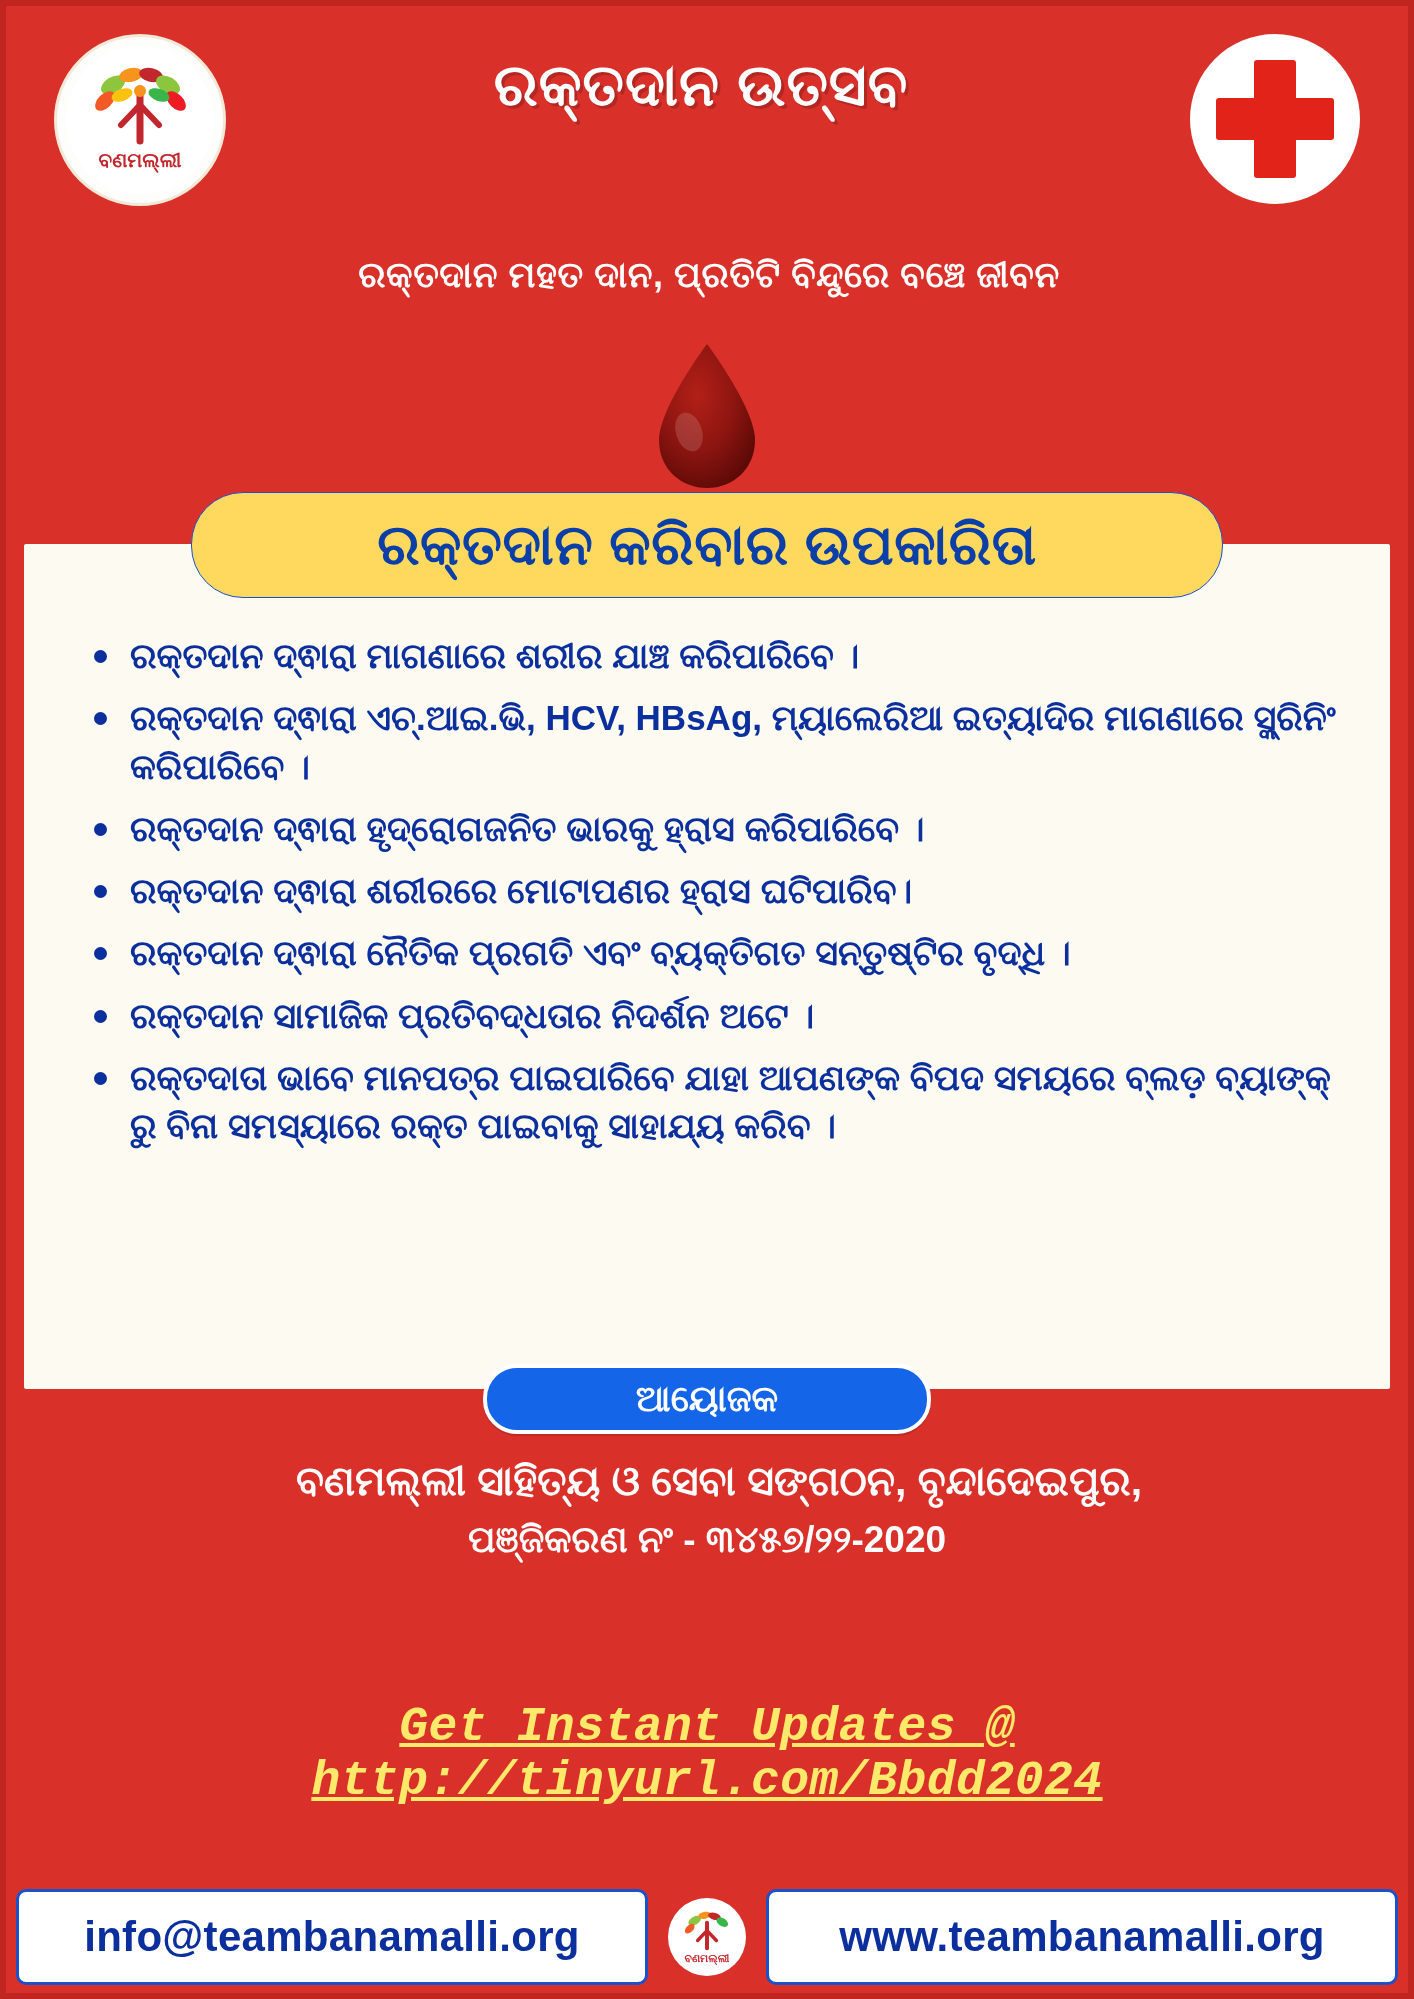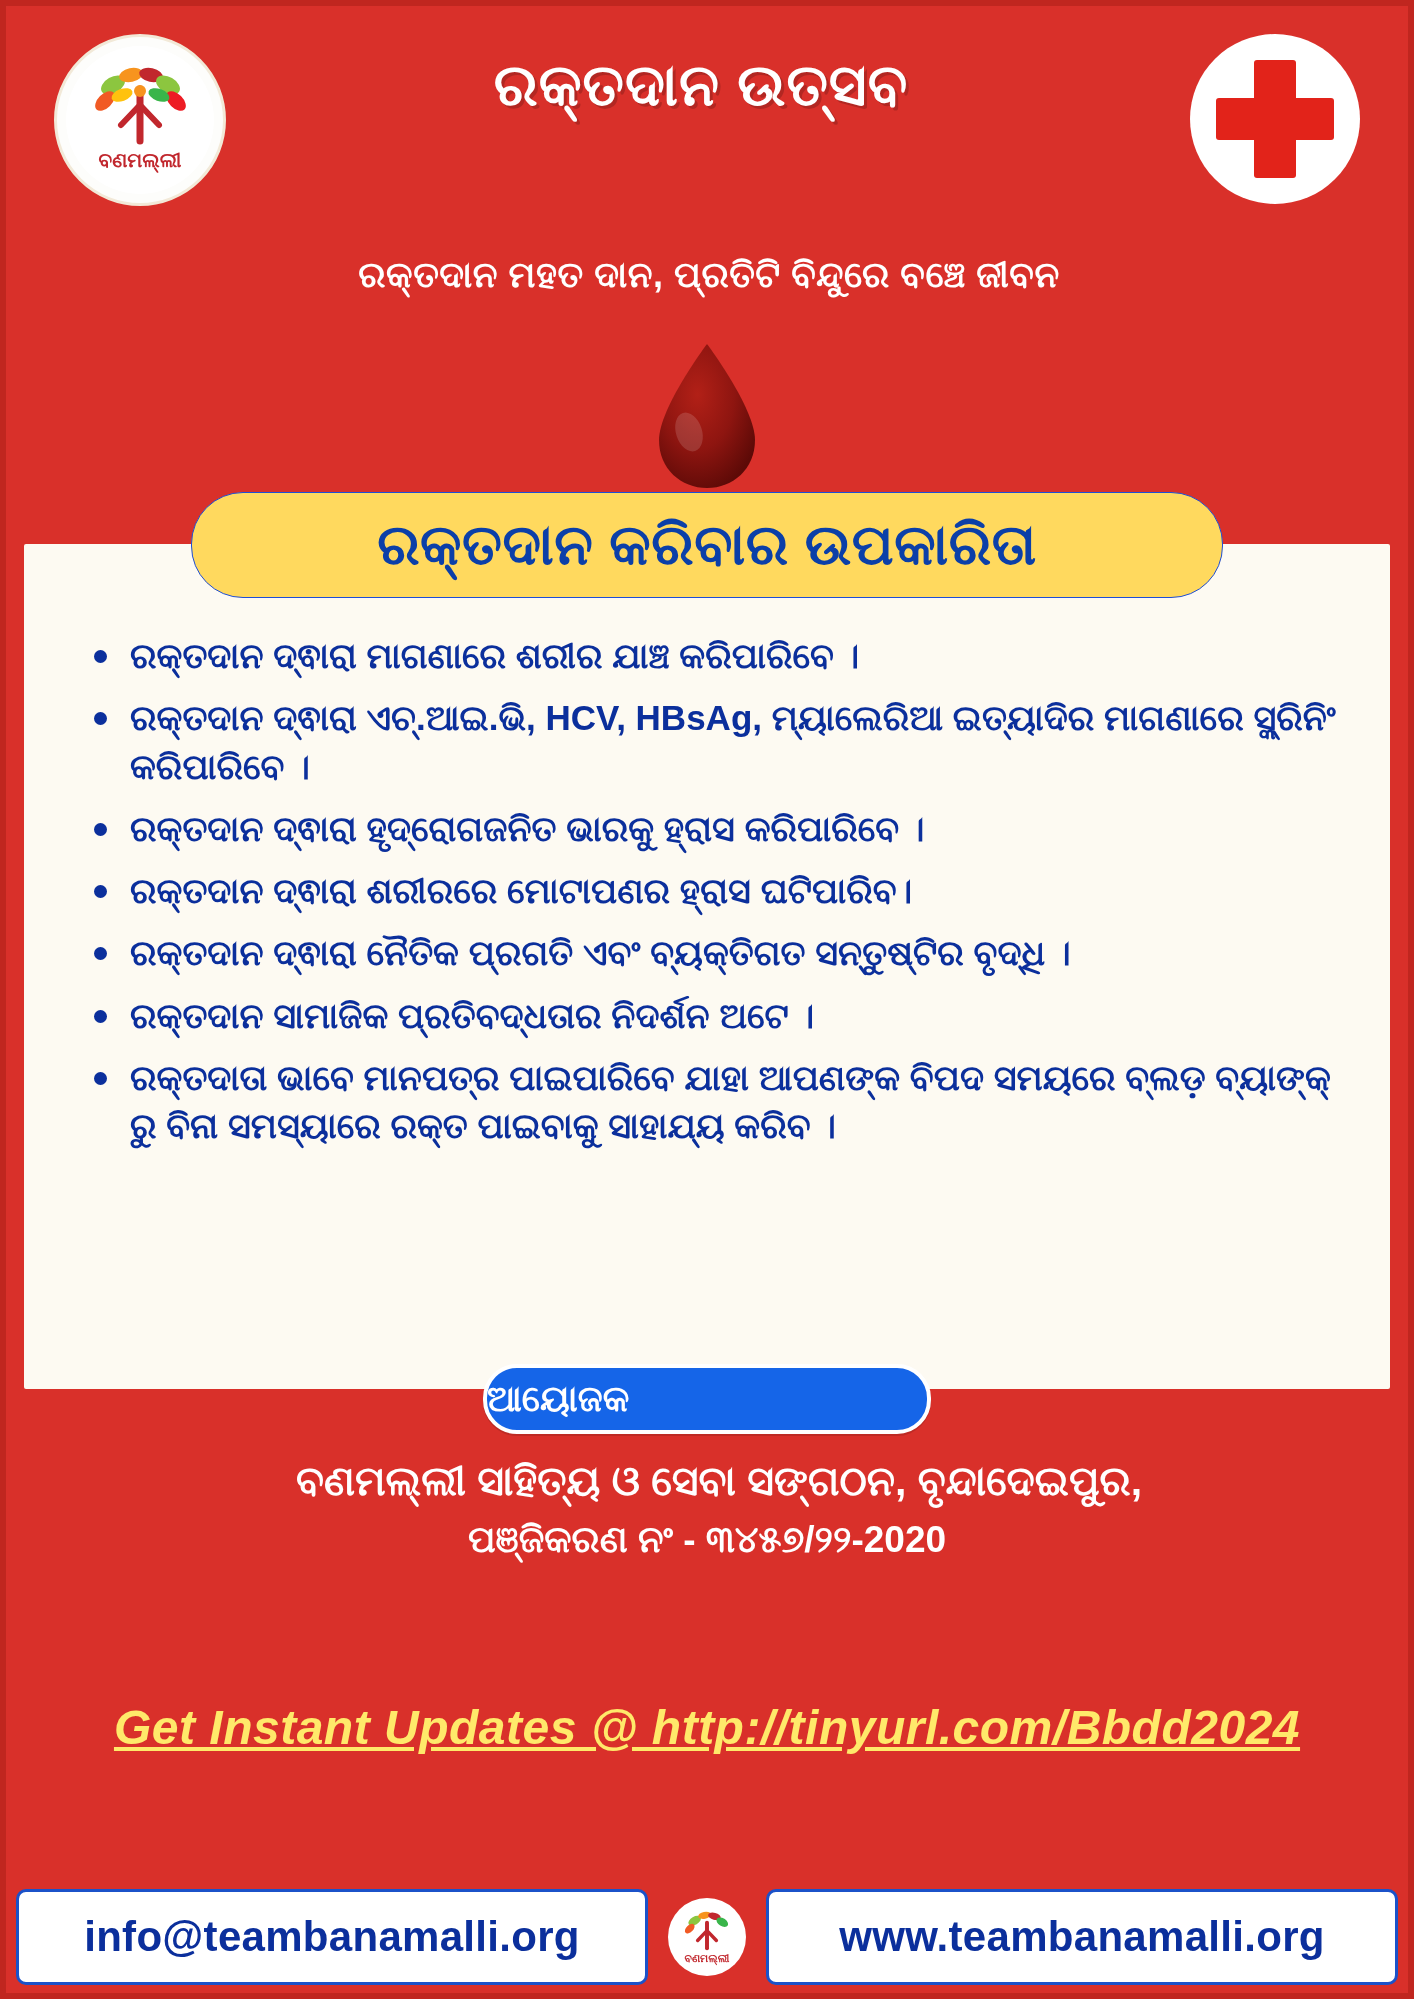--- a/index.html
+++ b/index.html
@@ -173,21 +173,21 @@
     left: 50%;
     transform: translateX(-50%);
     top: 1358px;
     width: 440px;
     height: 62px;
     background: #1565e8;
     border: 4px solid #ffffff;
     border-radius: 34px;
     display: flex;
     align-items: center;
-    justify-content: flex-start;
+    justify-content: center;
     box-shadow: 0 2px 0 rgba(0,0,0,0.12);
   }
   .organizer-pill span {
     color: #ffffff;
     font-size: 36px;
     font-weight: bold;
   }
   .org-lines {
     position: absolute;
     left: 0; right: 0;
@@ -199,21 +199,21 @@
   .org-lines .l1 { font-size: 41px; line-height: 1.35; padding-left: 24px; }
   .org-lines .l2 { font-size: 41px; line-height: 1.55; }
   .org-lines .l3 { font-size: 37px; line-height: 1.7; }
 
   .updates {
     position: absolute;
     left: 0; right: 0;
     top: 1694px;
     text-align: center;
     color: #ffe96a;
-    font-family: Liberation Sans, sans-serif;
+    font-family: Liberation Mono, monospace;
     font-style: italic;
     font-weight: bold;
     font-size: 48px;
     text-decoration: underline;
     letter-spacing: 0.5px;
   }
 
   
   .footer {
     position: absolute;

